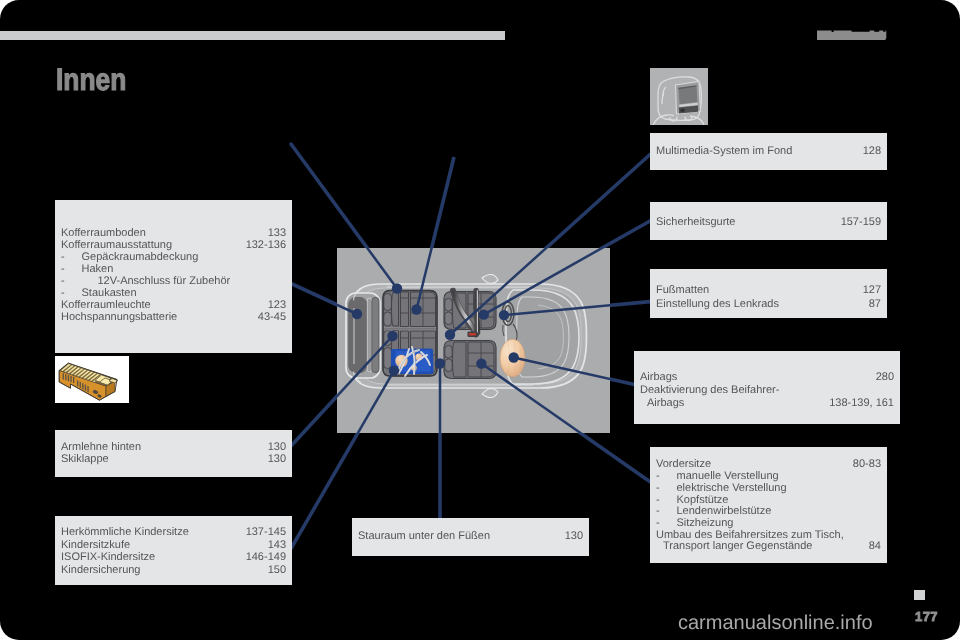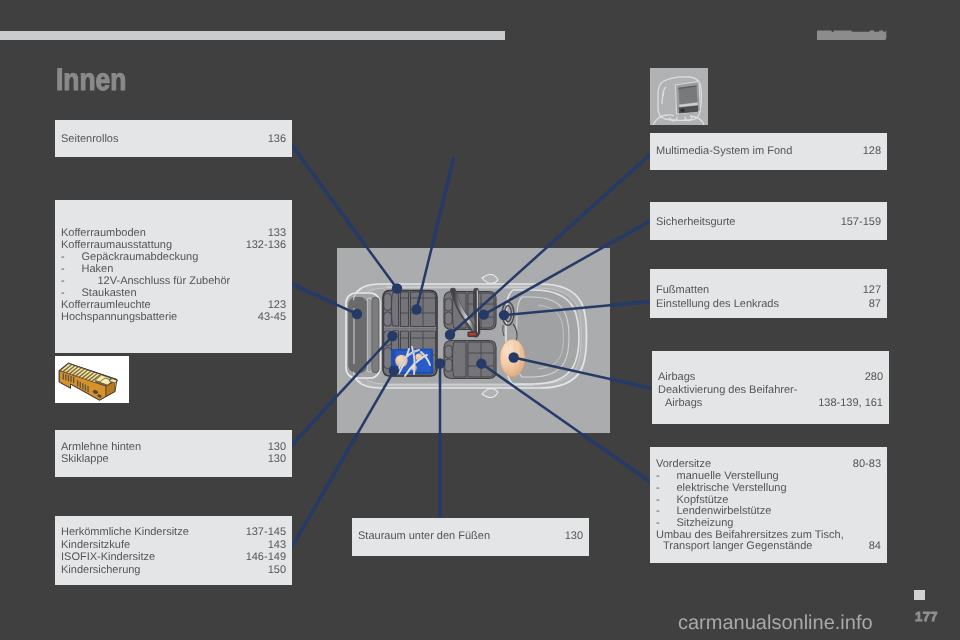--- a/index.html
+++ b/index.html
@@ -1,19 +1,19 @@
 <!DOCTYPE html>
 <html><head>
 <meta charset="utf-8">
 <title>Innen</title>
 <style>
   html,body{margin:0;padding:0;}
   body{width:960px;height:640px;background:#ffffff;-webkit-font-smoothing:antialiased;text-rendering:geometricPrecision;
        font-family:"Liberation Sans",sans-serif;overflow:hidden;}
-  #page{position:relative;width:960px;height:640px;background:#404040;}
+  #page{position:relative;width:960px;height:640px;background:#000000;border-radius:19px;}
   .topbar{position:absolute;left:0;top:31px;width:505px;height:9px;background:#c9cbcd;}
   .headcode{position:absolute;left:817px;top:29.5px;width:70px;height:11px;}
   .title{position:absolute;left:56px;top:68.5px;font-size:31px;font-weight:bold;color:#8a8a8a;
          line-height:21px;transform:scaleX(0.85);transform-origin:0 0;white-space:nowrap;
          -webkit-text-stroke:1.2px #8a8a8a;}
   .box{position:absolute;background:#e3e5e7;}
   .ln{position:absolute;font-size:11px;color:#555;white-space:nowrap;line-height:11px;}
   .rt{position:absolute;font-size:11px;color:#555;white-space:nowrap;line-height:11px;}
   svg.ov{position:absolute;left:0;top:0;width:960px;height:640px;}
   .wm{position:absolute;left:678px;top:610px;font-size:20px;
@@ -331,24 +331,20 @@
         <circle cx="291" cy="548.5" r="1.8"></circle>
         <circle cx="650" cy="154.5" r="1.8"></circle>
         <circle cx="650" cy="221" r="1.8"></circle>
         <circle cx="650" cy="301.6" r="1.8"></circle>
         <circle cx="650" cy="388" r="1.8"></circle>
         <circle cx="650" cy="481.7" r="1.8"></circle>
       </g>
     </g>
   </svg>
 
-  <div class="box" style="left:55px;top:120px;width:237px;height:37px;">
-    <div class="ln" style="left:6px;top:14px;">Seitenrollos</div>
-    <div class="rt" style="right:6px;top:14px;">136</div>
-  </div>
 
   <div class="box" style="left:55px;top:200px;width:237px;height:153px;">
     <div class="ln" style="left:6px;top:28.2px;">Kofferraumboden</div>
     <div class="rt" style="right:6px;top:28.2px;">133</div>
     <div class="ln" style="left:6px;top:40.2px;">Kofferraumausstattung</div>
     <div class="rt" style="right:6px;top:40.2px;">132-136</div>
     <div class="ln" style="left:6px;top:52.2px;">-</div>
     <div class="ln" style="left:26.5px;top:52.2px;">Gepäckraumabdeckung</div>
     <div class="ln" style="left:6px;top:64.2px;">-</div>
     <div class="ln" style="left:26.5px;top:64.2px;">Haken</div>
@@ -396,21 +392,21 @@
     <div class="rt" style="right:6px;top:14.5px;">157-159</div>
   </div>
 
   <div class="box" style="left:650px;top:269px;width:237px;height:49px;">
     <div class="ln" style="left:6px;top:16px;">Fußmatten</div>
     <div class="rt" style="right:6px;top:16px;">127</div>
     <div class="ln" style="left:6px;top:29.7px;">Einstellung des Lenkrads</div>
     <div class="rt" style="right:6px;top:29.7px;">87</div>
   </div>
 
-  <div class="box" style="left:652px;top:351px;width:237px;height:73px;">
+  <div class="box" style="left:634px;top:351px;width:266px;height:73px;">
     <div class="ln" style="left:6px;top:20.5px;">Airbags</div>
     <div class="rt" style="right:6px;top:20.5px;">280</div>
     <div class="ln" style="left:6px;top:34px;">Deaktivierung des Beifahrer-</div>
     <div class="ln" style="left:13px;top:46.5px;">Airbags</div>
     <div class="rt" style="right:6px;top:46.5px;">138-139, 161</div>
   </div>
 
   <div class="box" style="left:650px;top:447px;width:237px;height:116px;">
     <div class="ln" style="left:6px;top:12.3px;">Vordersitze</div>
     <div class="rt" style="right:6px;top:12.3px;">80-83</div>

